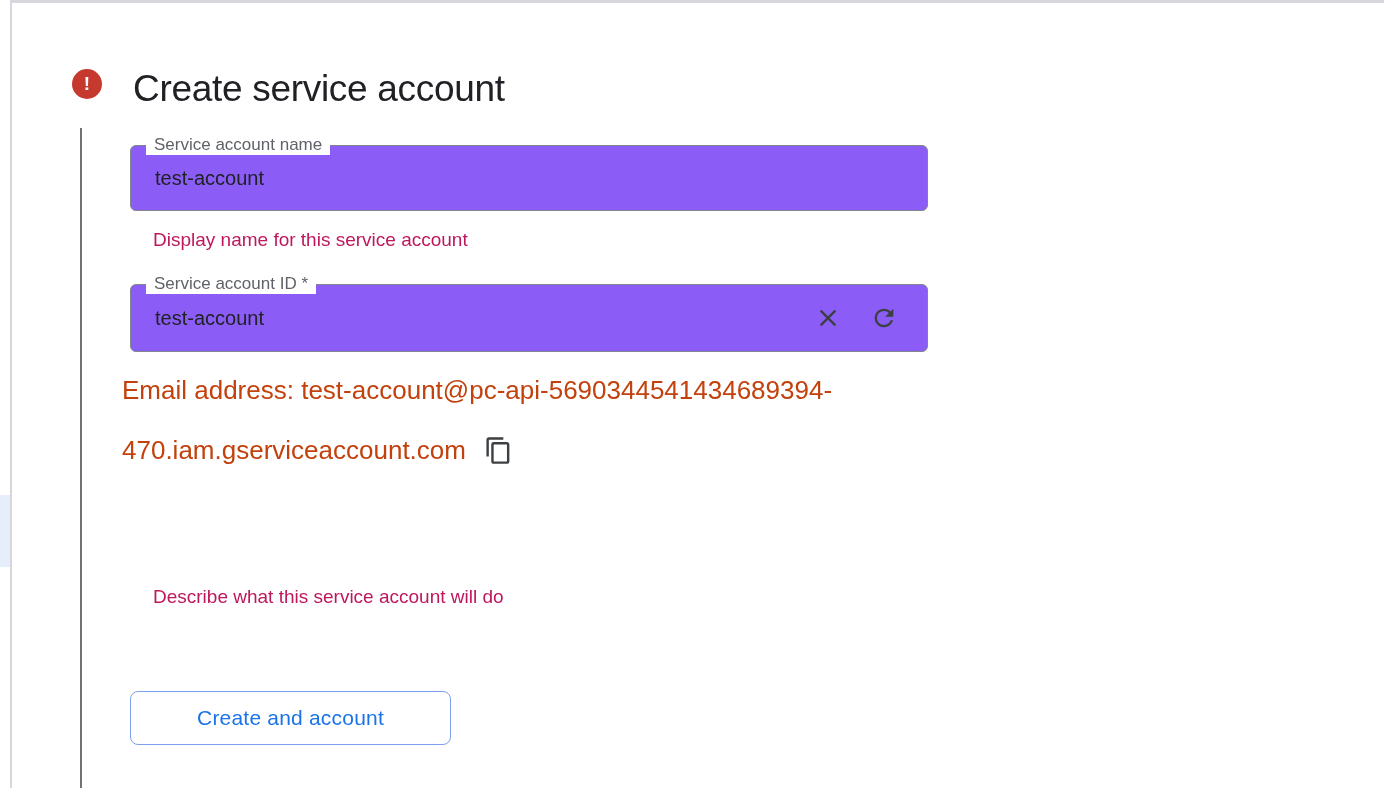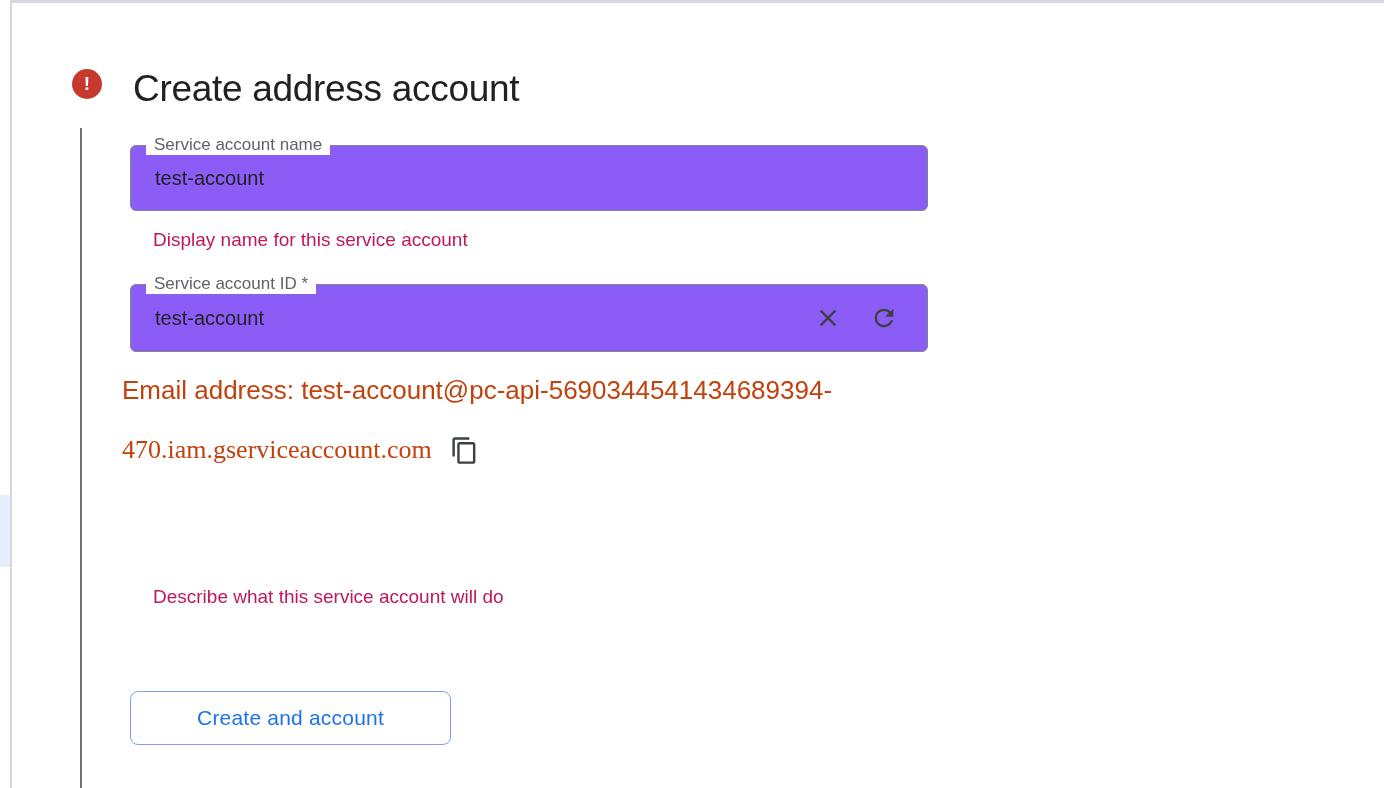--- a/index.html
+++ b/index.html
@@ -40,21 +40,21 @@
   .icon-btn { width: 42px; height: 42px; border: none; background: transparent; cursor: pointer;
               display: flex; align-items: center; justify-content: center; padding: 0; }
   .icon-btn svg { width: 28px; height: 28px; fill: #3c4043; }
 
   .helper { position: absolute; left: 153px; font-size: 19px; color: #be185d; line-height: 26px; white-space: nowrap; }
   .helper-name { top: 227px; }
   .helper-desc { top: 584px; }
 
   
   .email-block { position: absolute; left: 122px; top: 360px; font-size: 26px; color: #c2410c; line-height: 60px; }
-  .email-line2 { display: flex; align-items: center; font-family: Liberation Serif, serif; }
+  .email-line2 { display: flex; align-items: center; }
   .copy-btn { width: 42px; height: 42px; border: none; background: transparent; cursor: pointer;
               margin-left: 12px; display: flex; align-items: center; justify-content: center; padding: 0; }
   .copy-btn svg { width: 29px; height: 29px; fill: #3c4043; }
 
   
   .primary-outline-btn { position: absolute; left: 130px; top: 691px; width: 321px; height: 54px;
                          background: #fff; border: 1.5px solid #7e9ff0; border-radius: 8px;
                          color: #1a73e8; font-family: "Liberation Sans", sans-serif;
                          font-size: 21px; font-weight: 500; letter-spacing: 0.2px; cursor: pointer; }
 </style>
@@ -65,21 +65,21 @@
 
   <div class="left-strip">
     <div class="left-strip-highlight"></div>
   </div>
   <div class="left-divider"></div>
   <div class="top-divider"></div>
 
   <div class="step-icon">
     <span class="excl">!</span>
   </div>
-  <h1 class="title">Create address account</h1>
+  <h1 class="title">Create service account</h1>
   <div class="stepper-line"></div>
 
   <div class="field field-name">
     <span class="field-label">Service account name</span>
     <input type="text" value="test-account" style="">
   </div>
   <div class="helper helper-name">Display name for this service account</div>
 
   <div class="field field-id">
     <span class="field-label">Service account ID *</span>

